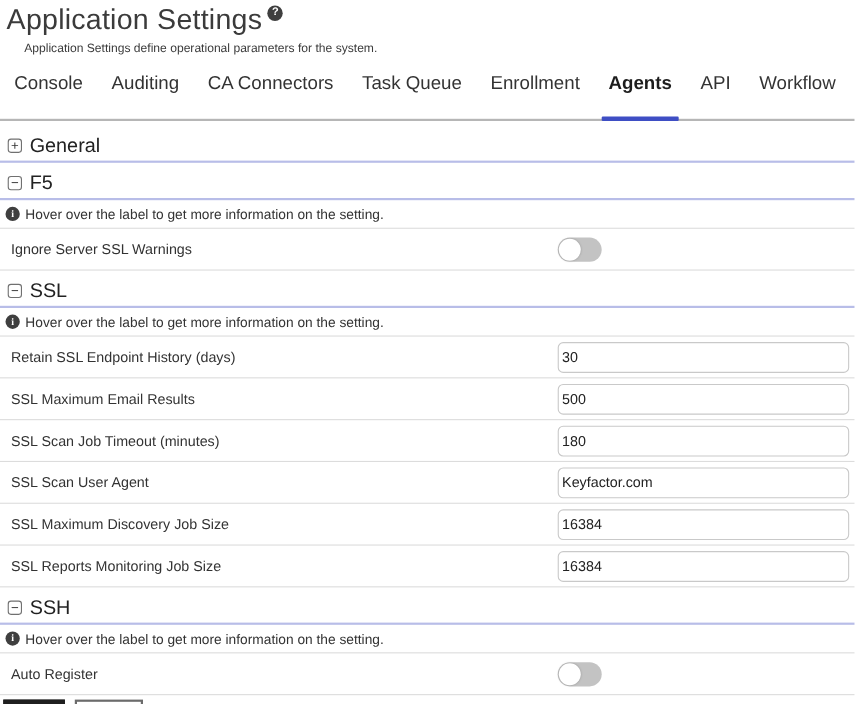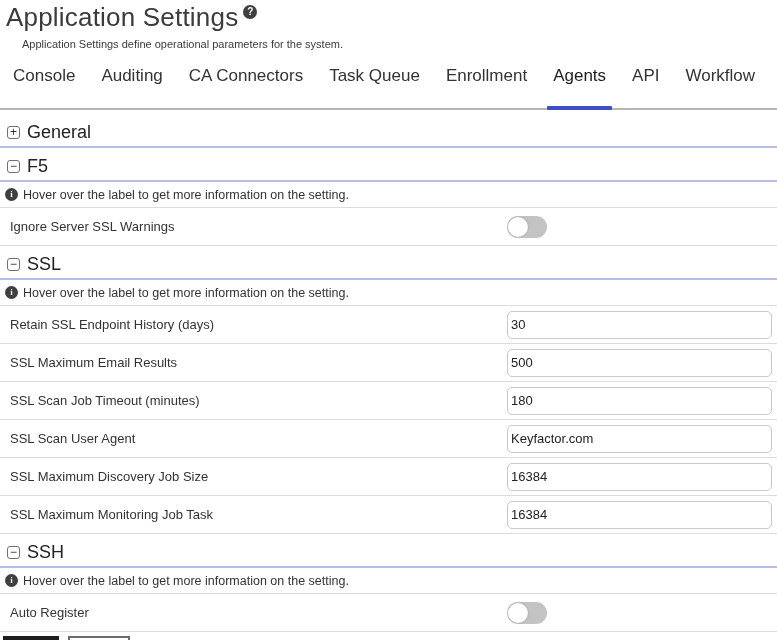--- a/index.html
+++ b/index.html
@@ -33,21 +33,21 @@
     margin-top: 9px;
     display: flex; align-items: flex-end;
     border-bottom: 2px solid #b6b6b6;
     padding-left: 0;
   }
   .tab {
     position: relative;
     padding: 5px 13px 22px 13px;
     font-size: 17px; color: #333; cursor: pointer; white-space: nowrap;
   }
-  .tab.active { font-weight: normal; color: #1d1d1d; }
+  .tab.active { font-weight: bold; color: #1d1d1d; }
   .tab.active::after {
     content: ""; position: absolute; left: 7px; right: 7px; bottom: -2px;
     height: 4px; background: #3e4ec4; border-radius: 1px;
   }
 
   
   .content { padding-top: 4px; }
   .section-header {
     display: flex; align-items: center; gap: 7px;
     padding: 11px 7px 7px 7px;
@@ -194,21 +194,21 @@
         <input class="text-input" value="Keyfactor.com" style="">
       </div>
     </div>
     <div class="setting-row">
       <span class="setting-label">SSL Maximum Discovery Job Size</span>
       <div class="row-control">
         <input class="text-input" value="16384" style="">
       </div>
     </div>
     <div class="setting-row">
-      <span class="setting-label">SSL Maximum Monitoring Job Task</span>
+      <span class="setting-label">SSL Reports Monitoring Job Size</span>
       <div class="row-control">
         <input class="text-input" value="16384" style="">
       </div>
     </div>
 
     <div class="section-header">
       <span class="expander">−</span>
       <span class="section-title">SSH</span>
     </div>
     <div class="info-row">

